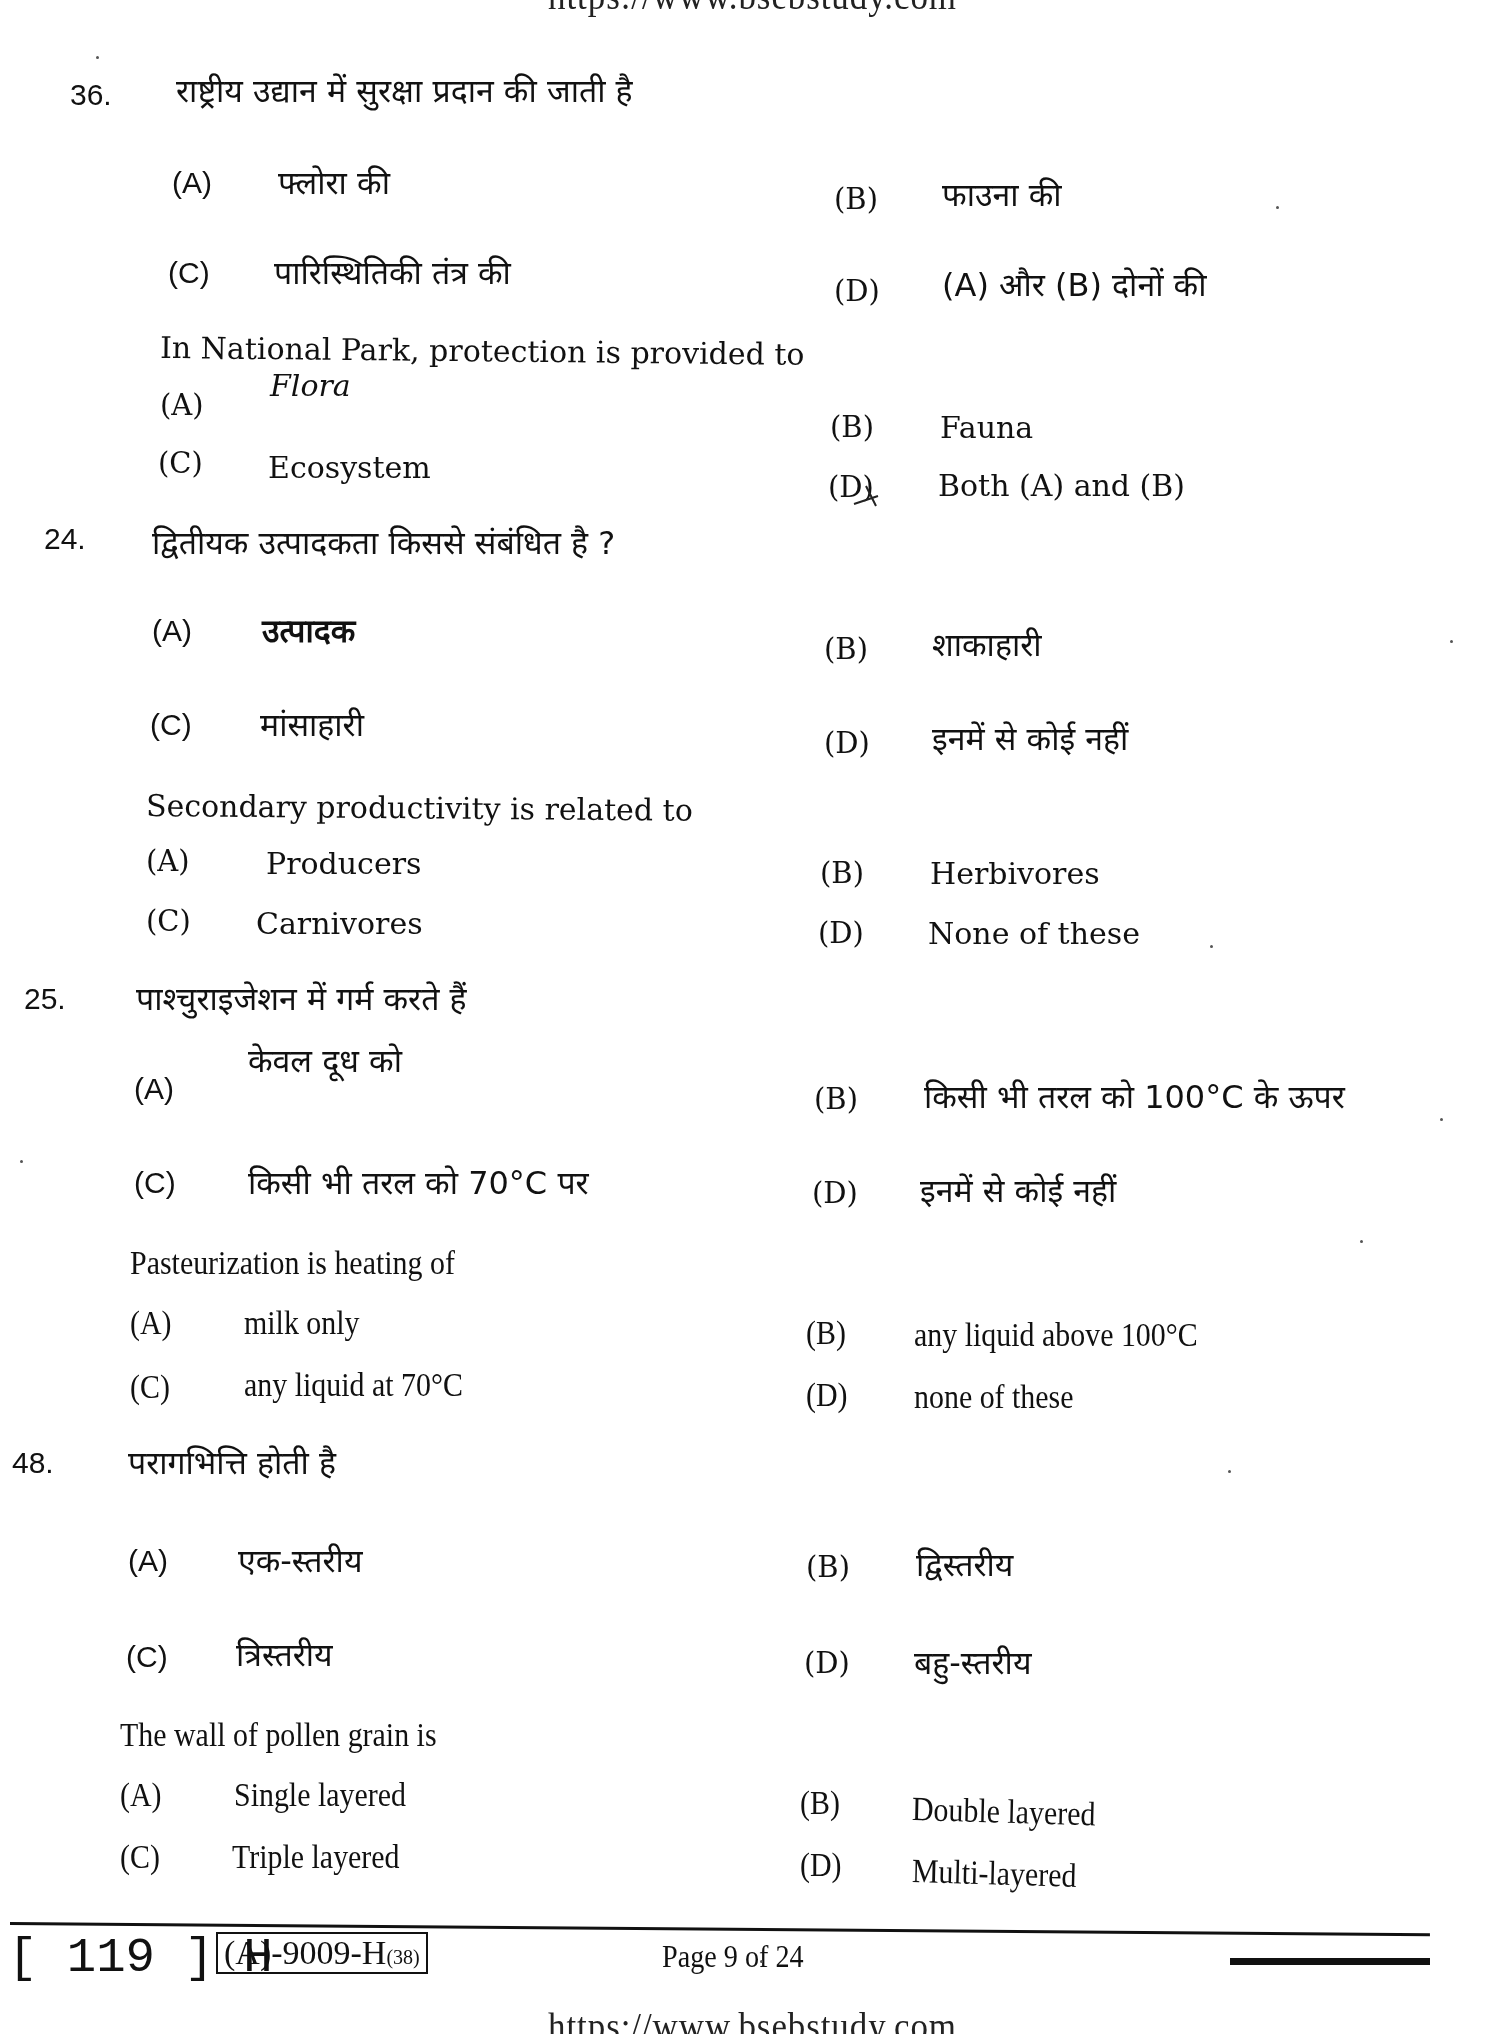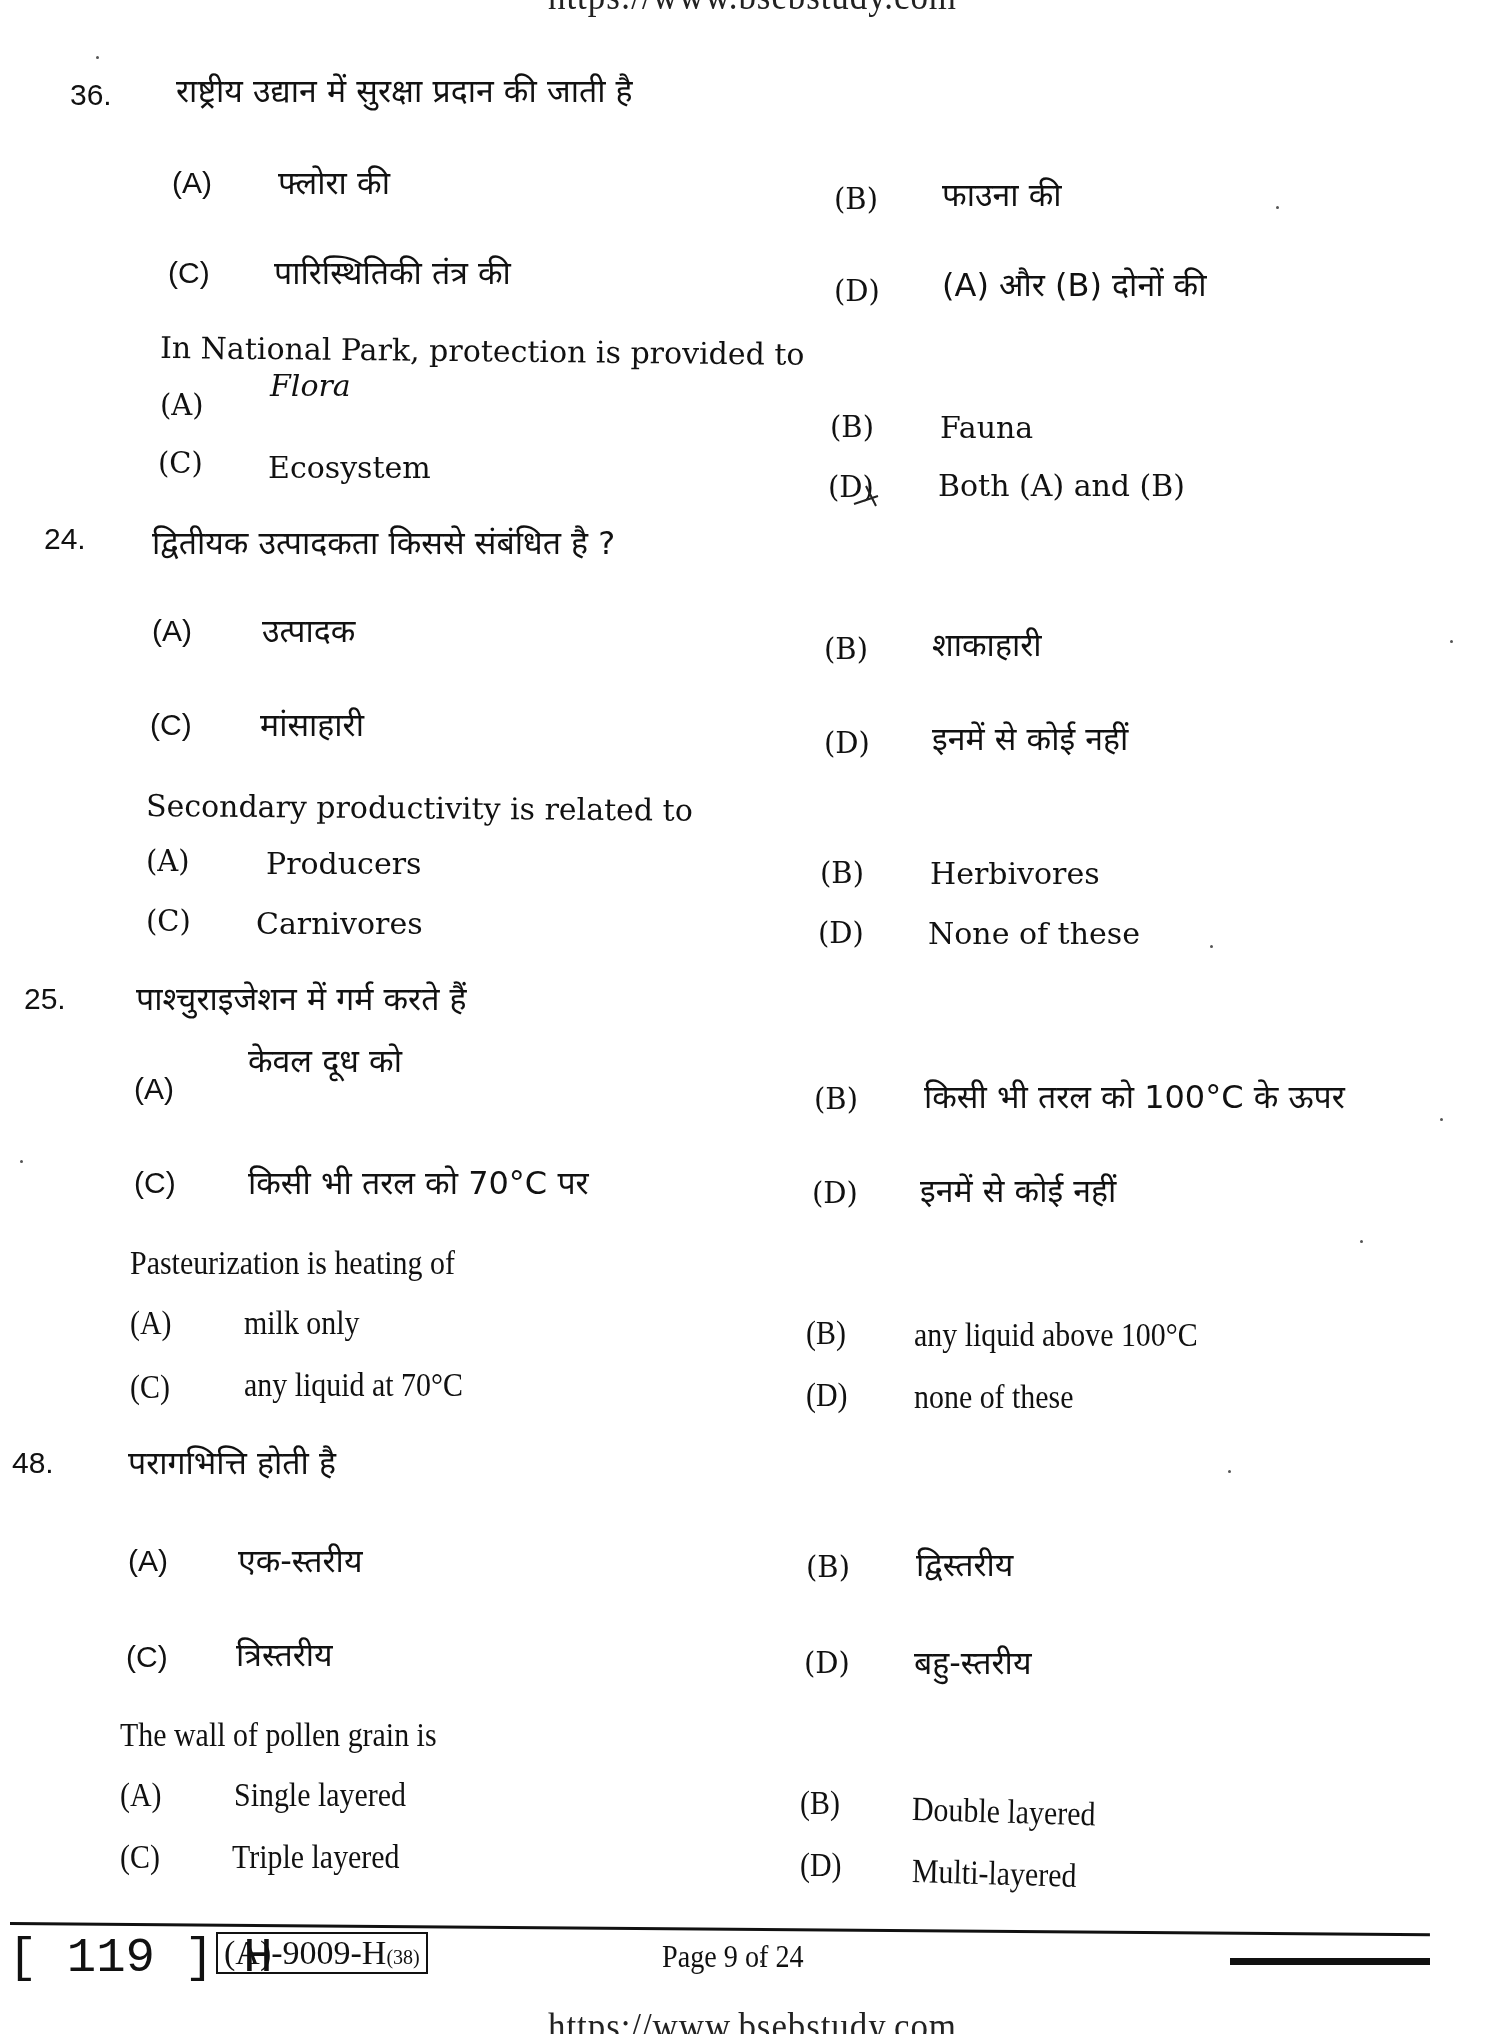--- a/index.html
+++ b/index.html
@@ -74,21 +74,21 @@
     <path d="M2 26 L26 18 M14 8 L24 28" stroke="#222" stroke-width="2" fill="none"></path>
   </svg>
   <div class="abs en" style="left:938px; top:468px;">Both (A) and (B)</div>
 </div>
 
 <div>
   <div class="abs qnum" style="left:44px; top:522px;">24.</div>
   <div class="abs hi" style="left:152px; top:520px;">द्वितीयक उत्पादकता किससे संबंधित है ?</div>
 
   <div class="abs lbl" style="left:152px; top:614px;">(A)</div>
-  <div class="abs hi" style="left:262px; top:608px;">उत्पादक</div>
+  <div class="abs hi" style="left:262px; top:608px;font-weight:bold;">उत्पादक</div>
   <div class="abs lbl-en" style="left:824px; top:632px;">(B)</div>
   <div class="abs hi" style="left:932px; top:622px;">शाकाहारी</div>
 
   <div class="abs lbl" style="left:150px; top:708px;">(C)</div>
   <div class="abs hi" style="left:260px; top:702px;">मांसाहारी</div>
   <div class="abs lbl-en" style="left:824px; top:726px;">(D)</div>
   <div class="abs hi" style="left:932px; top:716px;">इनमें से कोई नहीं</div>
 
   <div class="abs en" style="left:146px; top:788px; transform:rotate(0.5deg); transform-origin:left;">Secondary productivity is related to</div>
 

